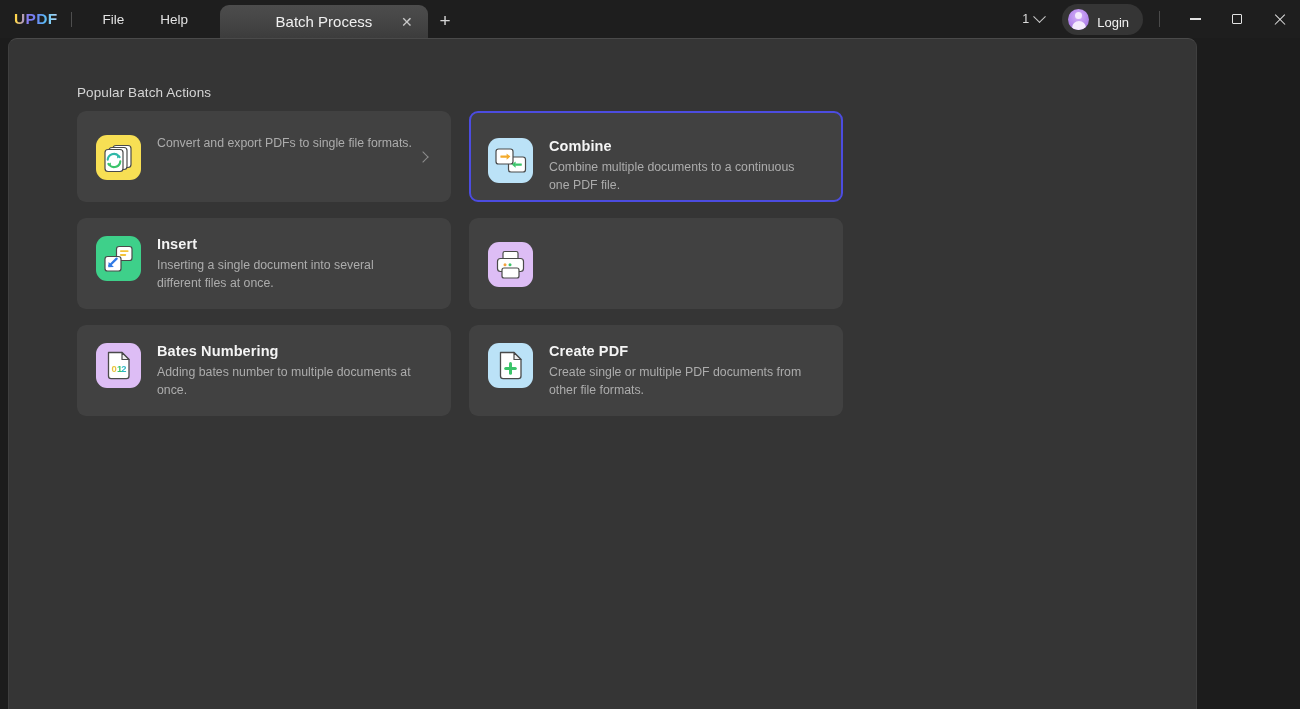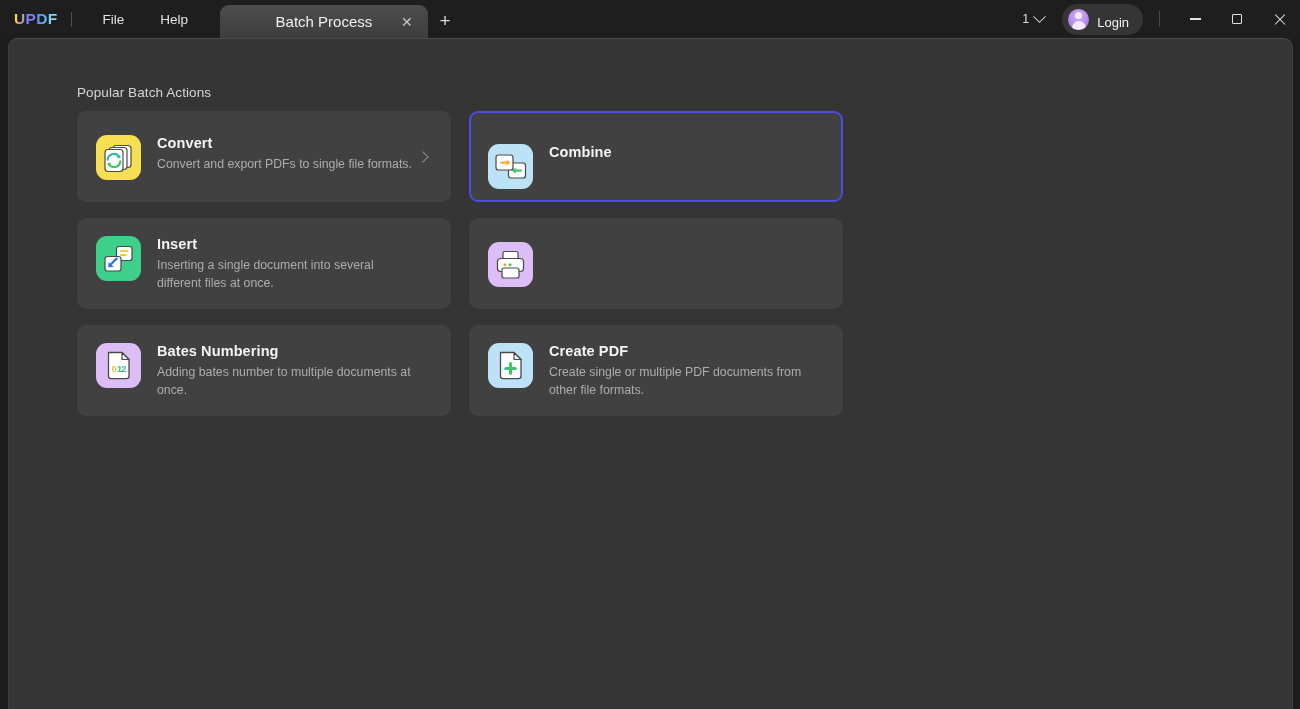--- a/index.html
+++ b/index.html
@@ -203,21 +203,21 @@
   .win-close::before, .win-close::after {
     content: ""; position: absolute; left: 0; top: 6px;
     width: 14px; height: 1.4px; background: #e2e2e2;
   }
   .win-close::before { transform: rotate(45deg); }
   .win-close::after  { transform: rotate(-45deg); }
 
   
   #content {
     position: relative;
-    width: 1285px;
+    width: 1189px;
     height: 671px;
     margin-left: 8px;
     background: #353535;
     border-radius: 9px 9px 0 0;
     border-top: 1px solid #4a4a4a;
     border-left: 1px solid #3f3f3f;
     border-right: 1px solid #3f3f3f;
     overflow: hidden;
   }
 
@@ -369,21 +369,20 @@
       <rect x="9" y="14.5" width="18" height="22" rx="3" fill="#fff" stroke="#4a4a4a" stroke-width="1.2"></rect>
       <g transform="translate(18,25.5)">
         <path d="M -6.3,-0.8 A 6.3,6.3 0 0 1 4.6,-4.6 L 5.6,-3.4" fill="none" stroke="#2fb8a8" stroke-width="2.1" stroke-linecap="round"></path>
         <path d="M 6.3,0.8 A 6.3,6.3 0 0 1 -4.6,4.6 L -5.6,3.4" fill="none" stroke="#3bc46a" stroke-width="2.1" stroke-linecap="round"></path>
         <path d="M 3.0,-6.2 L 6.4,-4.3 L 3.2,-2.0 Z" fill="#2fb8a8"></path>
         <path d="M -3.0,6.2 L -6.4,4.3 L -3.2,2.0 Z" fill="#3bc46a"></path>
       </g>
     </svg>
           </div>
           <div class="card-text">
-            <div class="card-title">Convert</div>
             <div class="card-desc">Convert and export PDFs to single file formats.</div>
           </div>
         </div>
         <span class="card-arrow"></span>
       </div>
       <div class="card selected">
         <div class="card-inner">
           <div class="card-icon">
     <svg class="icon-svg" viewBox="0 0 45 45">
       <rect x="0" y="0" width="45" height="45" rx="11" fill="#bbe2f7"></rect>
@@ -394,20 +393,21 @@
         <path d="M 18.6,15.4 L 22.4,18.55 L 18.6,21.7 Z" fill="#f3ab2c"></path>
       </g>
       <g>
         <rect x="27.2" y="25.4" width="6.6" height="2.3" rx="0.4" fill="#3bc46a"></rect>
         <path d="M 27.6,23.4 L 23.8,26.55 L 27.6,29.7 Z" fill="#3bc46a"></path>
       </g>
     </svg>
           </div>
           <div class="card-text">
             <div class="card-title">Combine</div>
+            <div class="card-desc">Combine multiple documents to a continuous one PDF file.</div>
           </div>
         </div>
       </div>
       <div class="card">
         <div class="card-inner">
           <div class="card-icon">
     <svg class="icon-svg" viewBox="0 0 45 45">
       <rect x="0" y="0" width="45" height="45" rx="11" fill="#3ed08a"></rect>
       <rect x="20.5" y="10.5" width="15.5" height="14" rx="2.6" fill="#fff" stroke="#4a4a4a" stroke-width="1.2"></rect>
       <rect x="24" y="14.2" width="8.6" height="1.9" rx="0.8" fill="#f3c33c"></rect>

